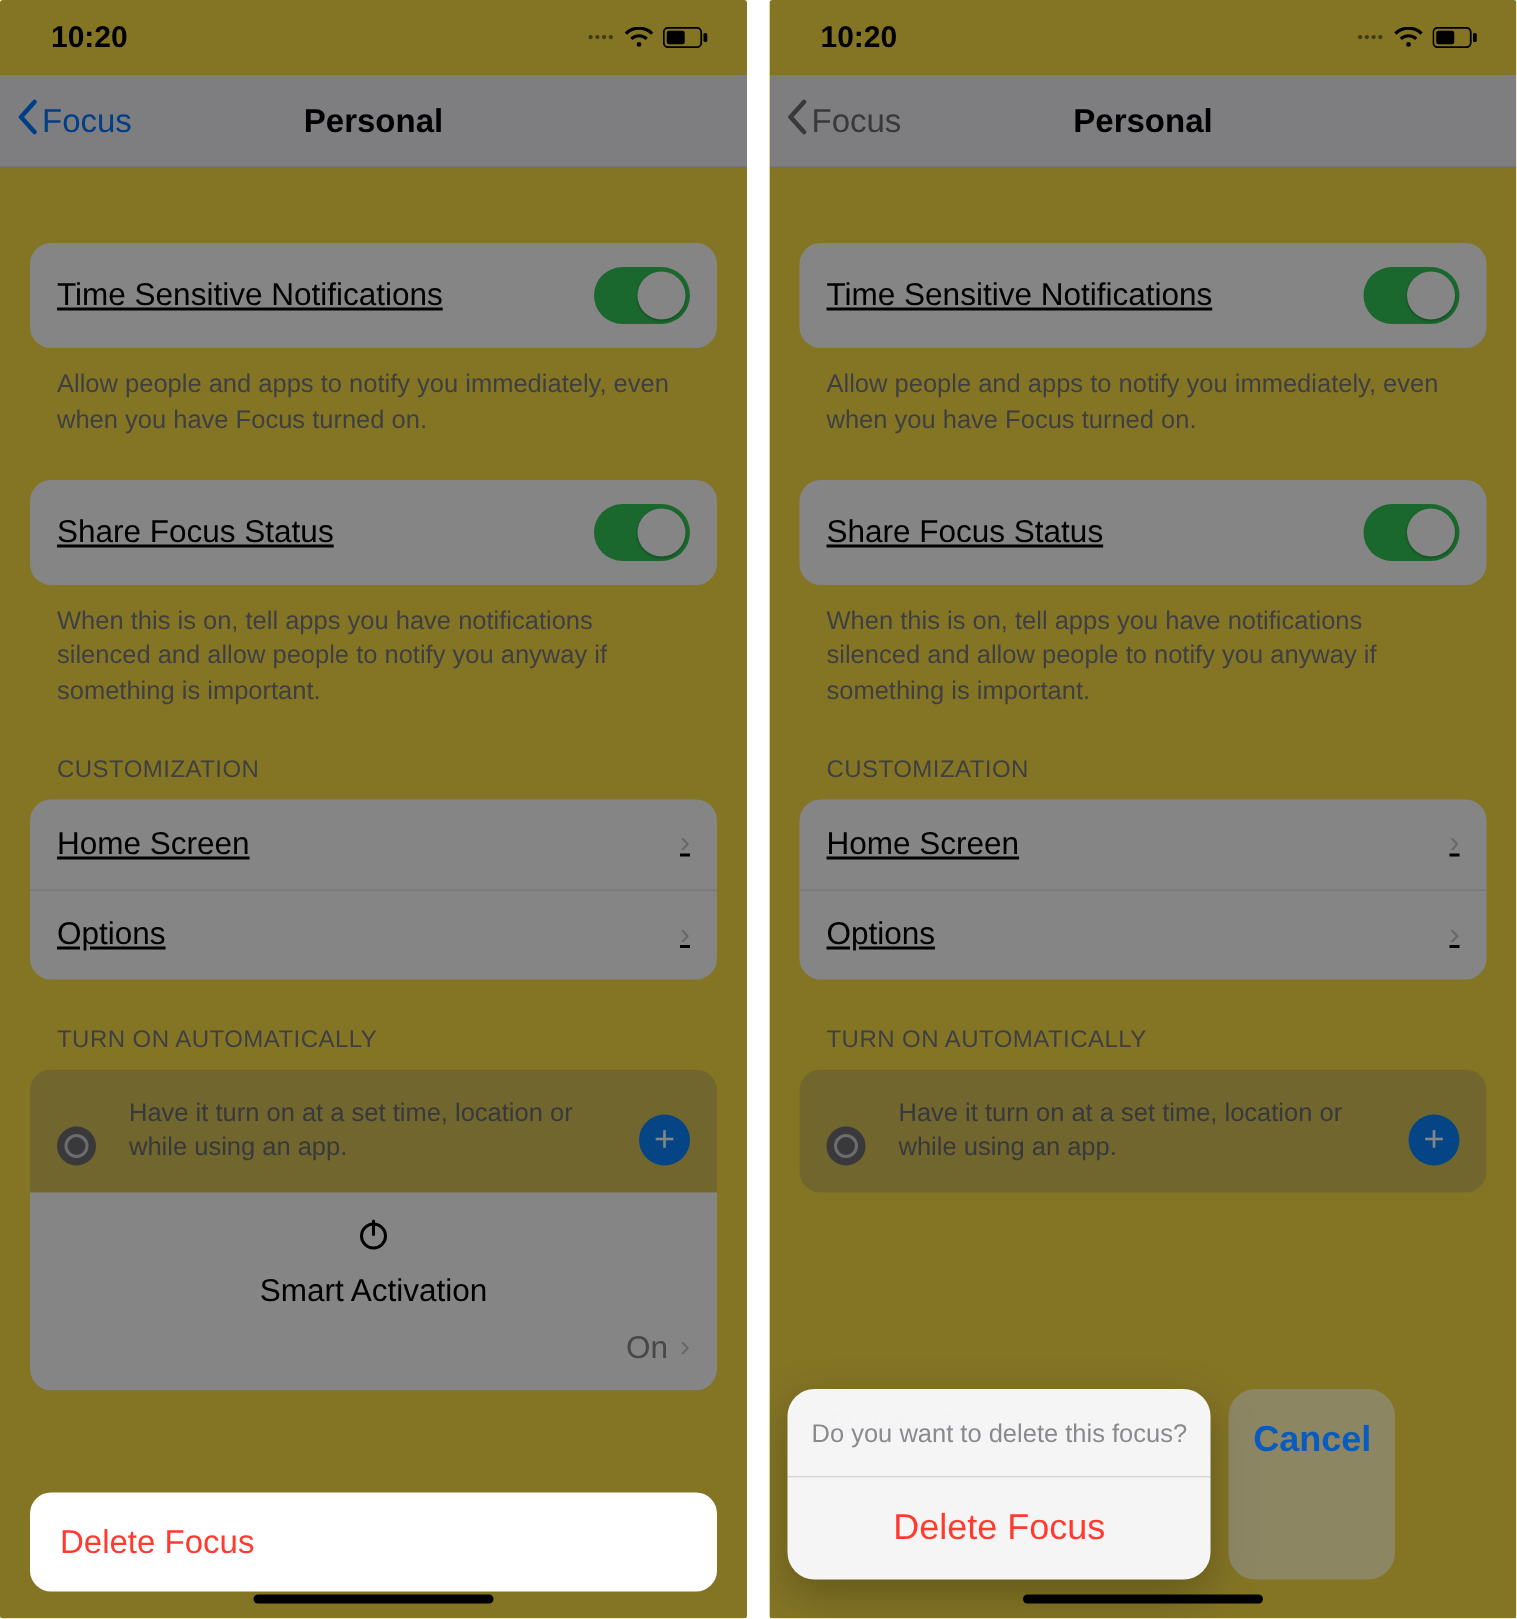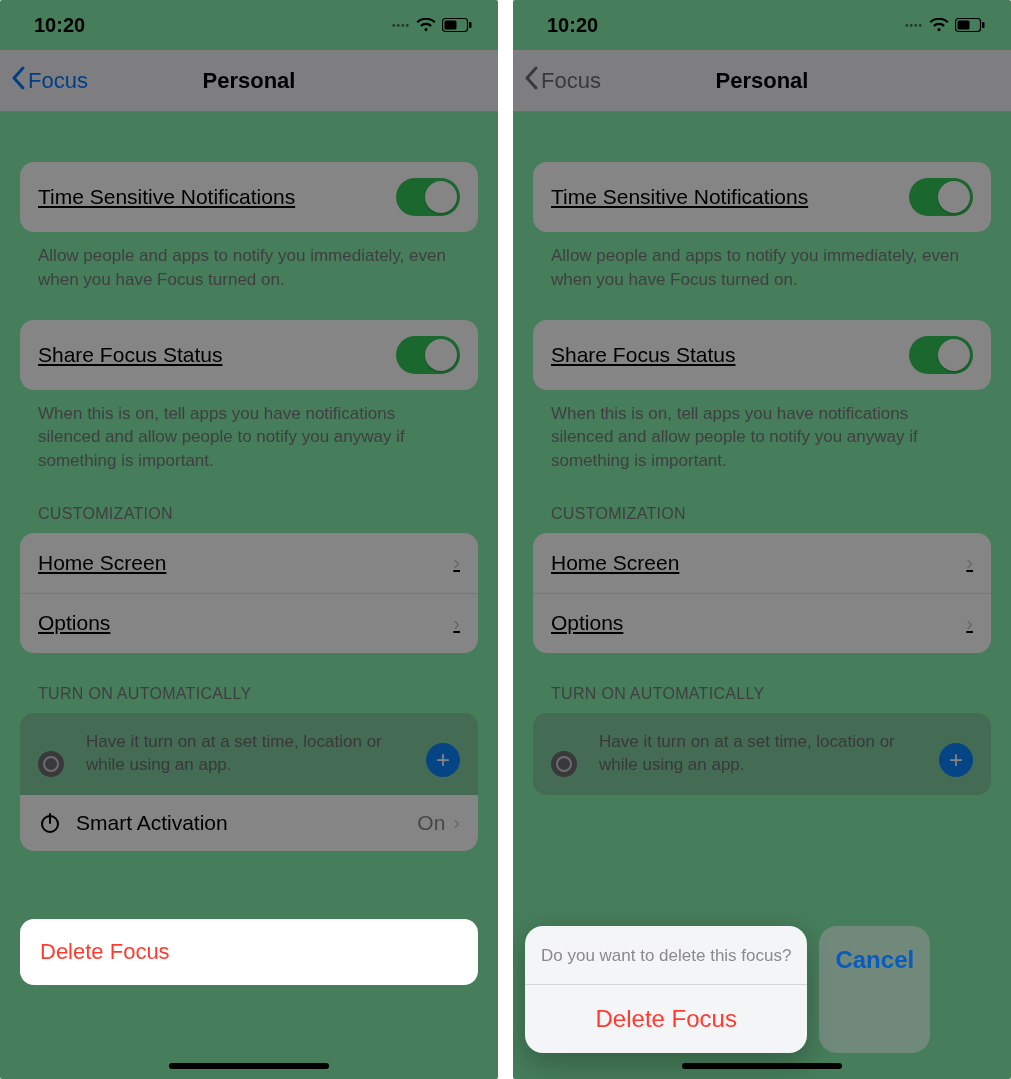--- a/index.html
+++ b/index.html
@@ -8,21 +8,21 @@
     background: #fff;
     width: 1011px;
     height: 1079px;
     display: flex;
     gap: 15px;
     justify-content: center;
   }
   .phone {
     width: 554px;
     height: 1079px;
-    background: #86efac;
+    background: #fde047;
     position: relative;
     overflow: hidden;
     border-radius: 2px;
   }
   .dim-overlay {
     position: absolute;
     inset: 0;
     background: rgba(0,0,0,0.48);
     pointer-events: none;
     z-index: 5;
@@ -131,20 +131,21 @@
     color: #fff; font-size: 24px; line-height: 34px; text-align: center;
     flex-shrink: 0;
   }
 
   .smart-row {
     background: #fff;
     border-radius: 0 0 14px 14px;
     display: flex; align-items: center; gap: 14px;
     padding: 16px 18px;
     font-size: 21px;
+    flex-direction: column;
   }
   .smart-row .right { margin-left: auto; display: flex; align-items: center; gap: 8px; color: #8a8a8e; }
   .power-icon { width: 24px; height: 24px; }
 
   .delete-card {
     background: #fff; border-radius: 14px;
     padding: 20px; text-align: left;
     font-size: 22px; color: #ff3b30;
     margin-top: 68px;
   }

